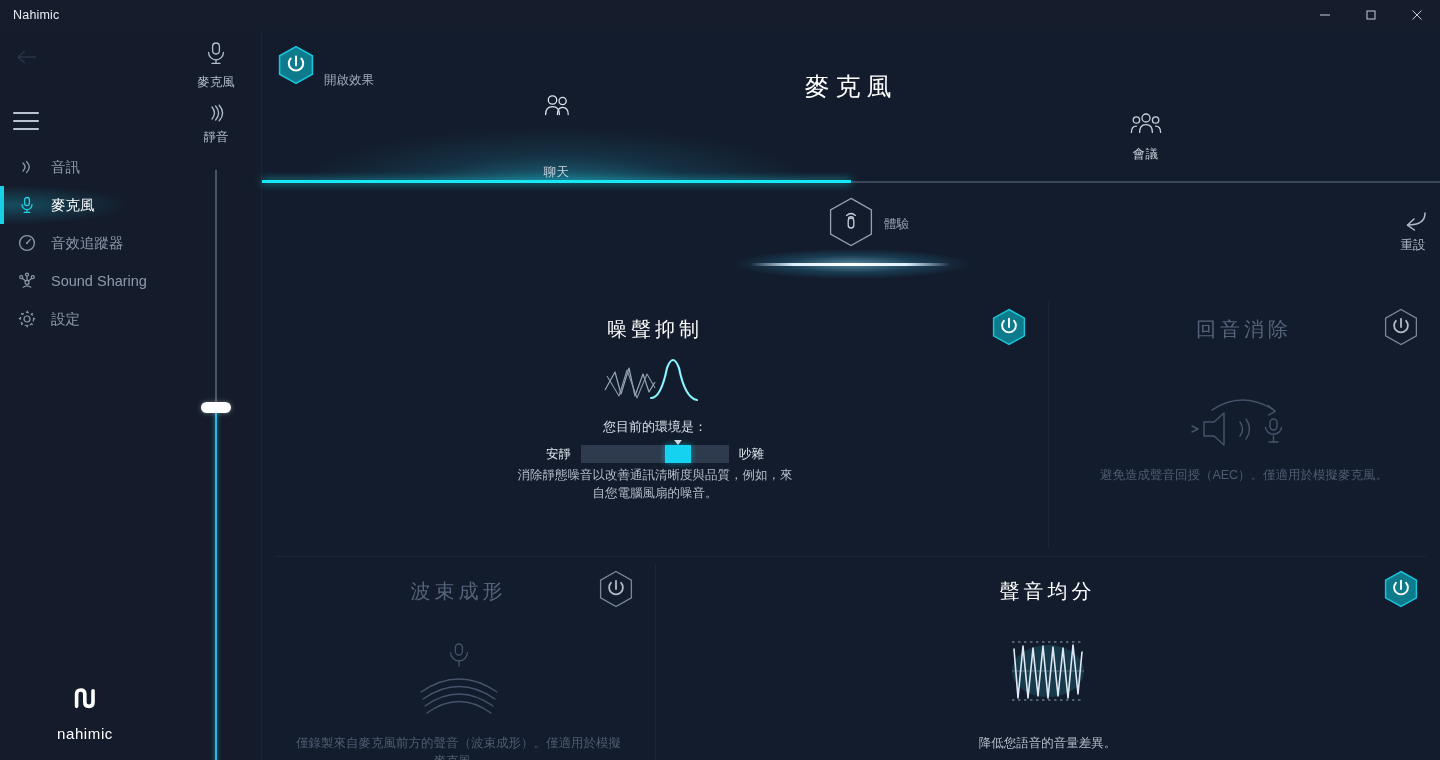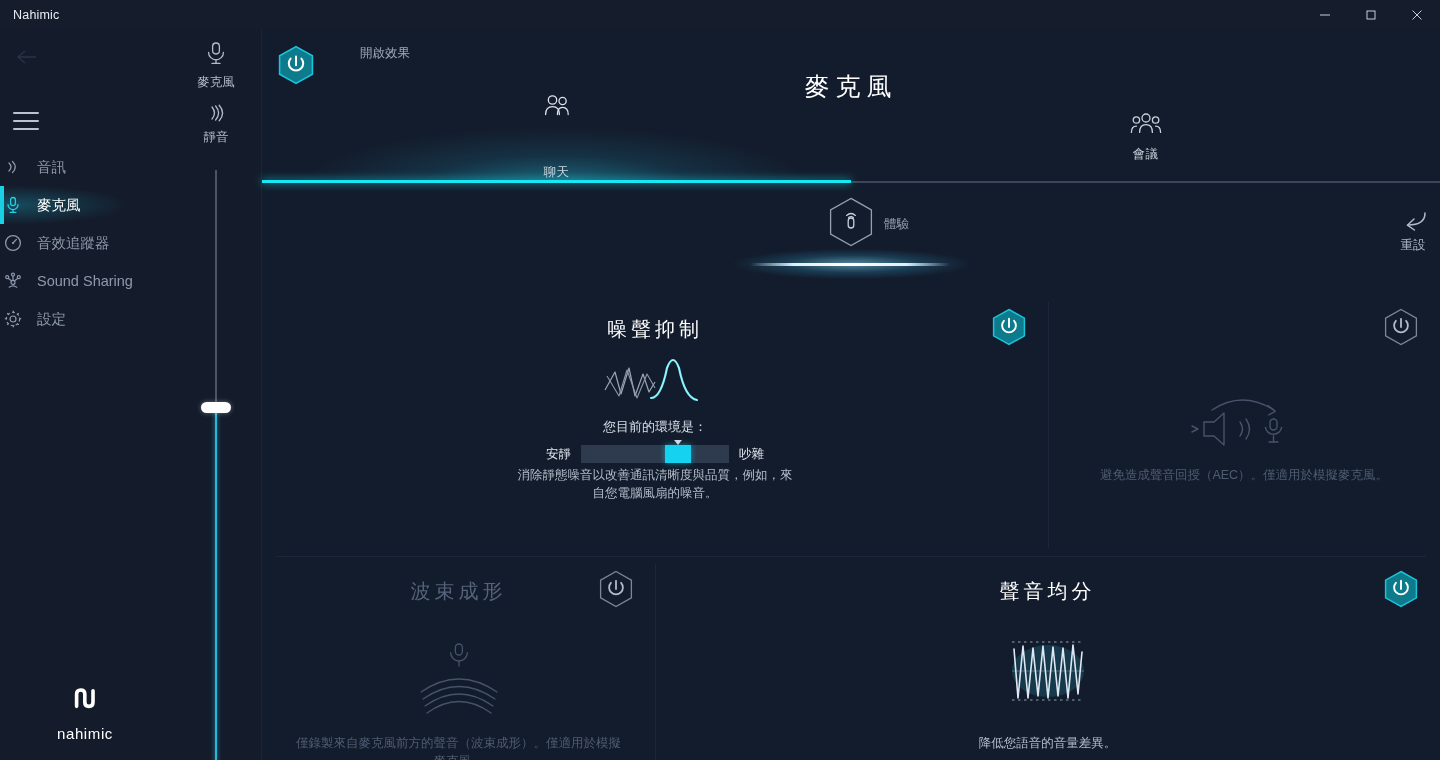--- a/index.html
+++ b/index.html
@@ -53,21 +53,21 @@
     display: flex; flex-direction: column; justify-content: space-between;
   }
   #hamburger span {
     display: block; height: 2px; width: 26px; background: #b9c3d2; border-radius: 1px;
   }
   #navlist { position: absolute; top: 118px; left: 0; width: 170px; }
   .nav-item {
     position: relative;
     height: 38px;
     display: flex; align-items: center;
-    padding-left: 0;
+    padding-left: 14px;
     color: #8d99ab;
     font-size: 14.5px;
   }
   .nav-item .nav-ico {
     width: 26px; height: 26px;
     display: flex; align-items: center; justify-content: center;
     margin-right: 11px;
     color: #8d99ab;
   }
   .nav-item .nav-ico svg { display:block; }
@@ -136,21 +136,21 @@
 
   
   #main {
     position: absolute; left: 262px; top: 30px;
     width: 1178px; height: 730px;
     background: #131c2c;
   }
 
   #power-master {
     position: absolute; left: 16px; top: 15px;
-    display: flex; align-items: flex-start; gap: 36px;
+    display: flex; align-items: flex-end;
   }
   #power-master .pm-label {
     margin-left: 10px; font-size: 12.5px; color: #9fa9b9;
   }
   #page-title {
     position: absolute; top: 40px; left: 0; width: 1178px;
     text-align: center;
     font-size: 25px; color: #ffffff; letter-spacing: 6px;
   }
 
@@ -523,20 +523,21 @@
               <div id="meter-caret" style="left: 57%;"></div>
             </div>
             <span class="mlabel">吵雜</span>
           </div>
         </div>
 
         <div class="p-desc" id="noise-desc" style="padding:0 250px;">消除靜態噪音以改善通訊清晰度與品質，例如，來自您電腦風扇的噪音。</div>
       </div>
 
       <div class="panel off" id="p-echo">
+        <div class="p-title">回音消除</div>
         <div class="p-toggle" style="right:22px;">
           <svg width="34" height="38" viewBox="0 0 34 38">
             <polygon points="17,1.5 32.4,10.2 32.4,27.8 17,36.5 1.6,27.8 1.6,10.2" fill="none" stroke="#7b8797" stroke-width="1.3"></polygon>
             <path d="M17 10.8 L17 19" stroke="#b3bcc9" stroke-width="1.8" stroke-linecap="round"></path>
             <path d="M11.9 12.8 A6.9 6.9 0 1 0 22.1 12.8" fill="none" stroke="#b3bcc9" stroke-width="1.8" stroke-linecap="round"></path>
           </svg>
         </div>
 
         <div class="p-art" style="top:98px;">
           <svg width="120" height="62" viewBox="0 0 120 62" fill="none" stroke="#46536a" stroke-width="1.4" stroke-linecap="round" stroke-linejoin="round">

